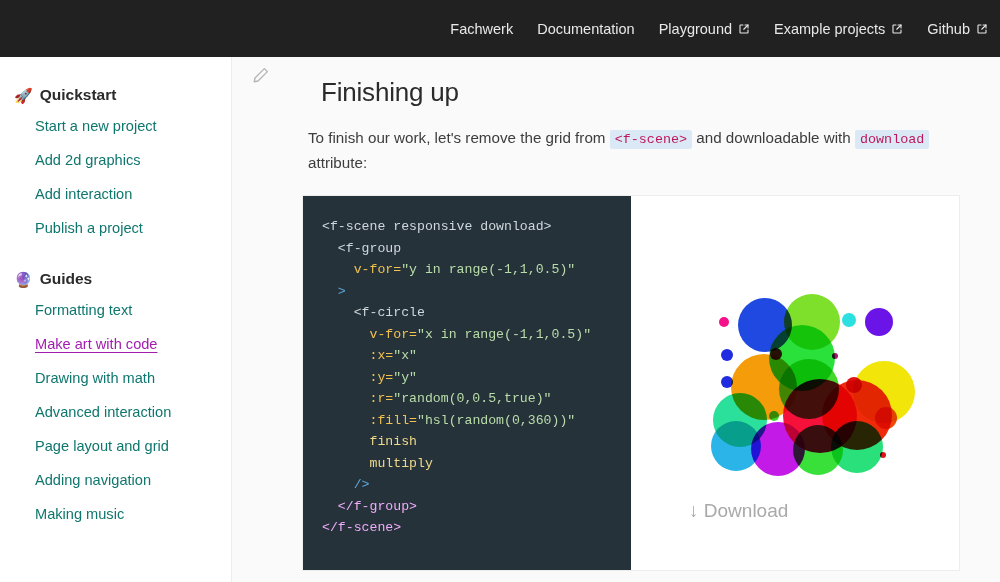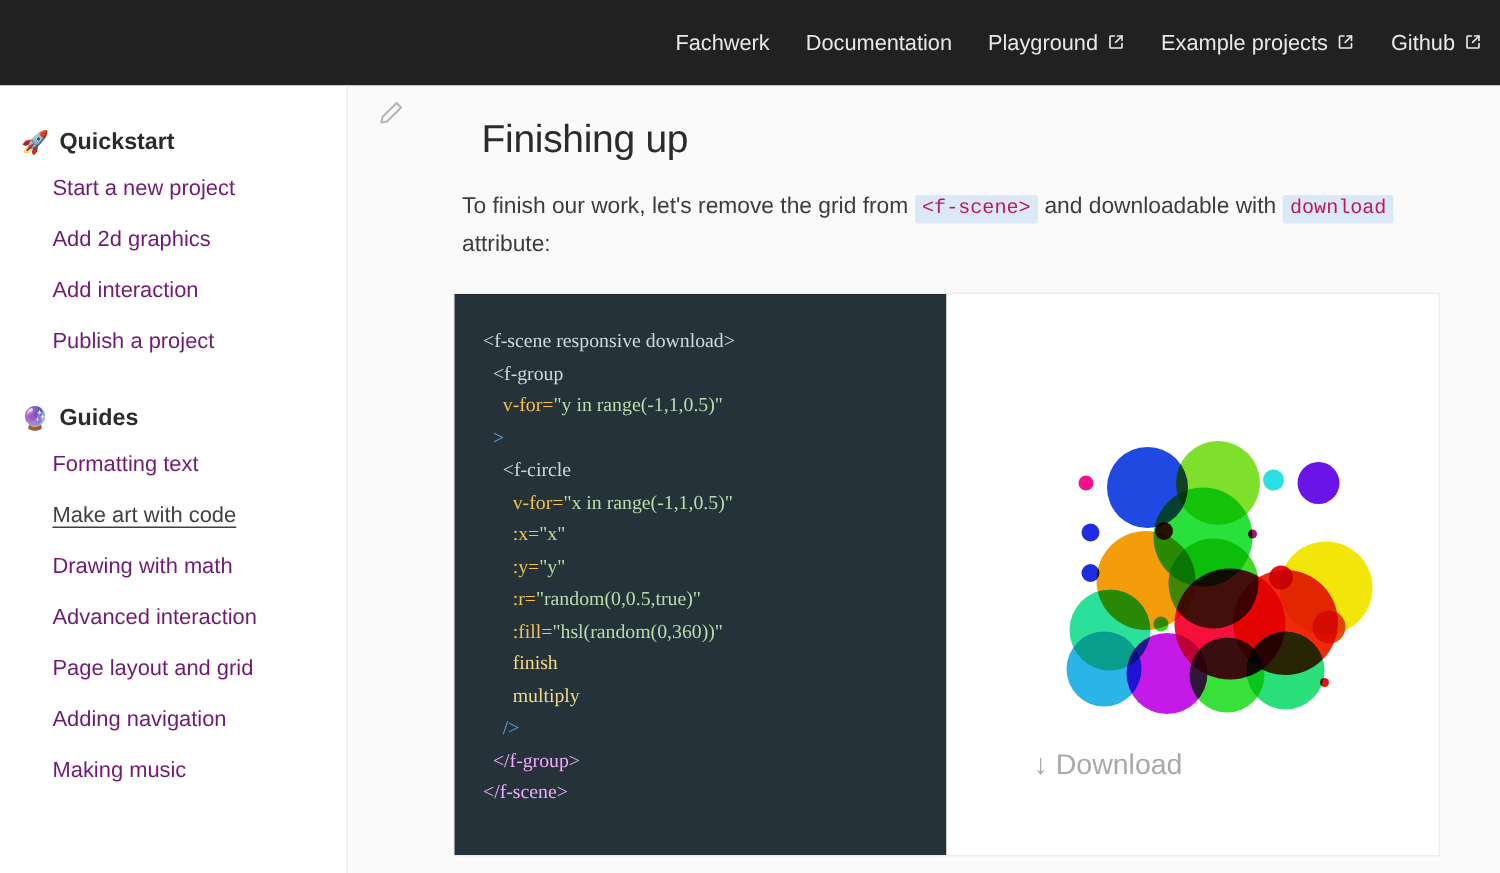--- a/index.html
+++ b/index.html
@@ -53,28 +53,28 @@
     font-weight: bold;
     color: #2b2b2b;
     padding: 5px 0 5px 14px;
     margin-top: 2px;
   }
   .sb-section.second { margin-top: 20px; }
   .sb-emoji { font-size: 15px; line-height: 1; }
   .sb-item {
     display: block;
     font-size: 14.6px;
-    color: #701a75;
+    color: #0f766e;
     padding: 9px 0 9px 35px;
     text-decoration: none;
     cursor: pointer;
     white-space: nowrap;
   }
   .sb-item.active {
-    color: #404040;
+    color: #a21caf;
     text-decoration: underline;
     text-underline-offset: 3px;
   }
 
   
   .content {
     flex: 1 1 auto;
     background: #fafafa;
     position: relative;
     padding: 0;
@@ -124,21 +124,21 @@
     border: 1px solid #ededed;
     background: #fff;
   }
   .code-pane {
     width: 329px;
     background: #26323a;
     padding: 20px 0 0 19px;
     overflow: hidden;
   }
   pre.code {
-    font-family: Liberation Serif, serif;
+    font-family: Liberation Mono, monospace;
     font-size: 13.2px;
     line-height: 21.5px;
     color: #cfd8dc;
     white-space: pre;
   }
   .t-tag   { color: #f0abfc; }
   .t-attr  { color: #f2c14e; }
   .t-attr2 { color: #f0d98a; }
   .t-str   { color: #b9ddaa; }
   .t-punct { color: #5ba7d8; }

